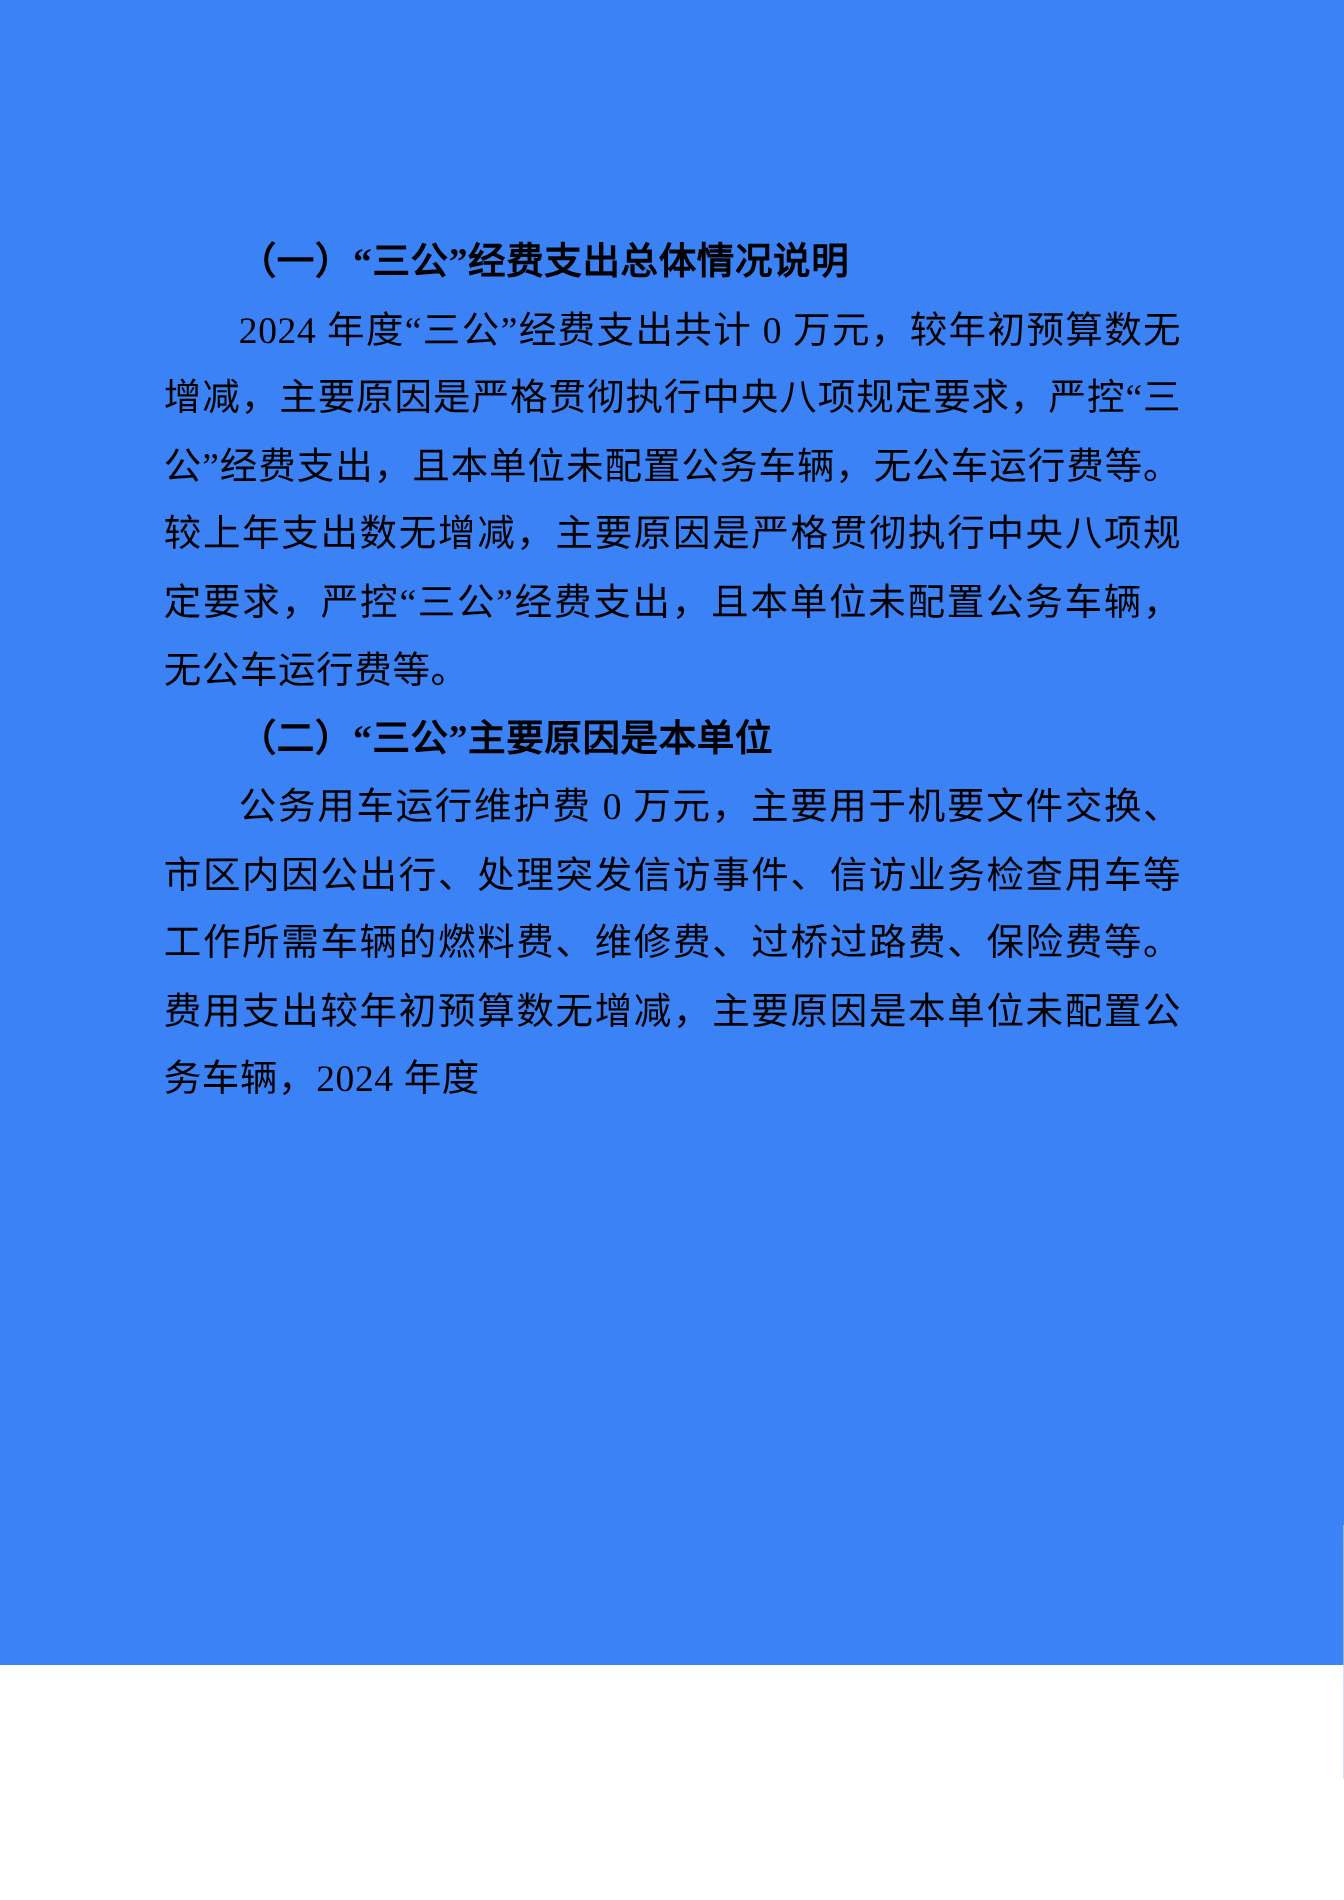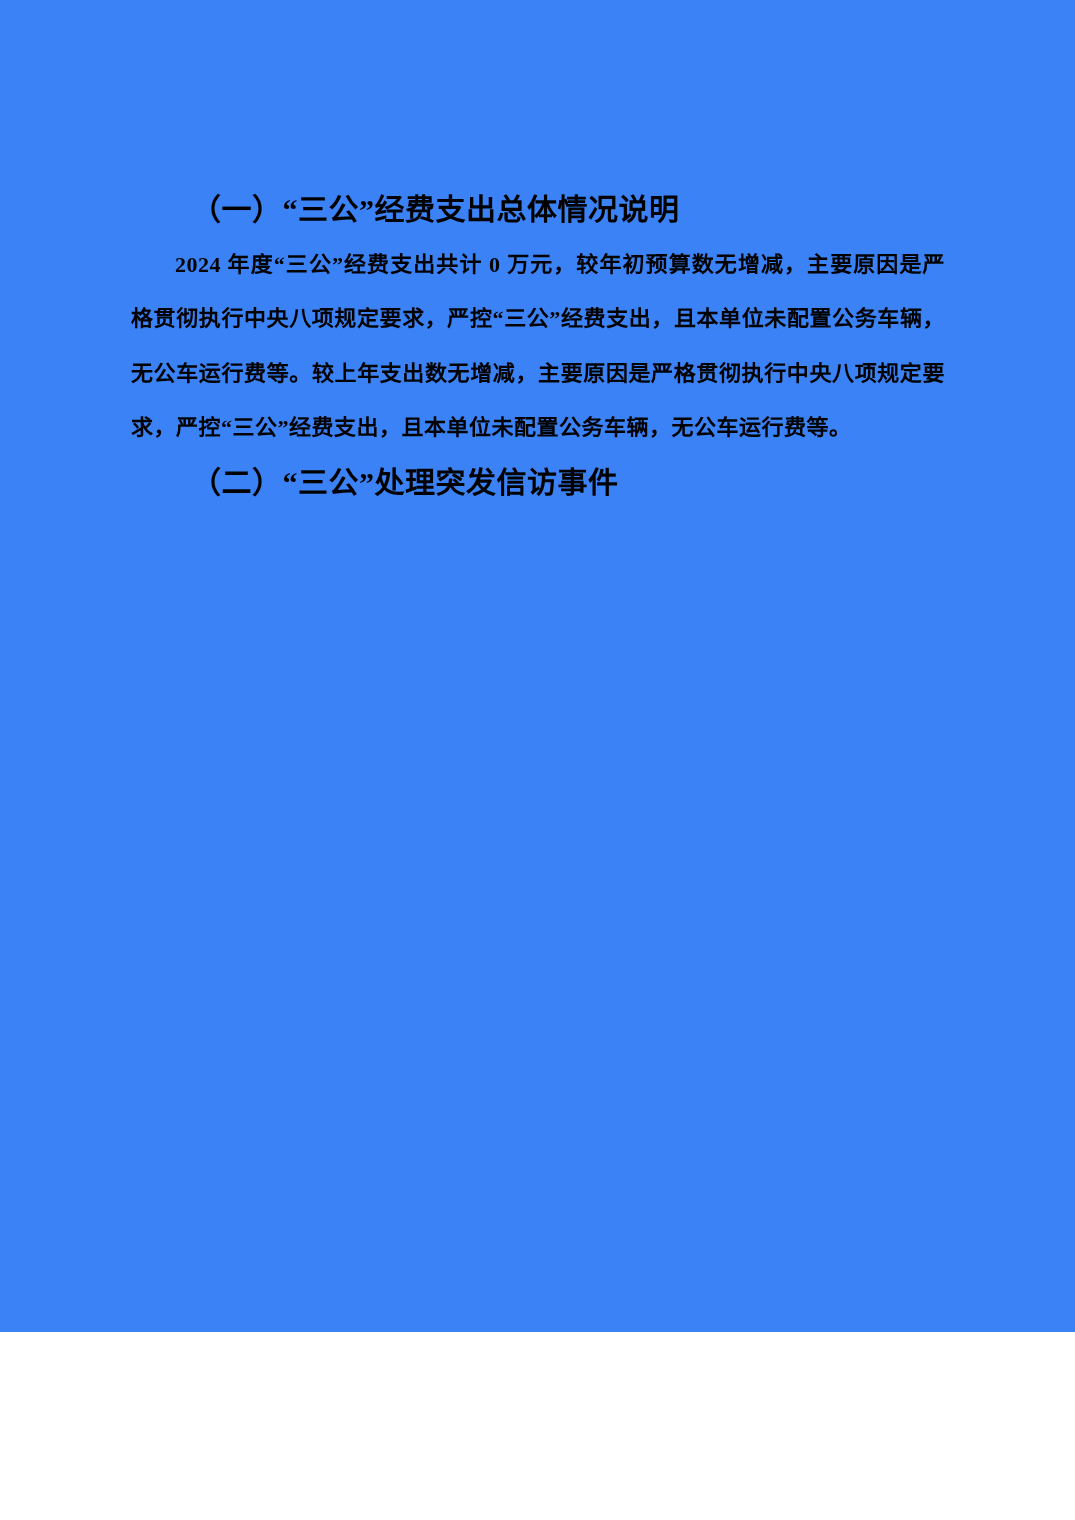--- a/index.html
+++ b/index.html
@@ -26,28 +26,27 @@
     margin: 0;
     font-size: 30px;
     line-height: 54.5px;
     font-weight: bold;
     text-indent: 2em;
     letter-spacing: 0.5px;
     white-space: nowrap;
   }
   .doc-para {
     margin: 0;
-    font-size: 22px;
+    font-size: 30px;
     line-height: 54.5px;
     text-align: justify;
     text-justify: inter-ideograph;
     text-indent: 2em;
     letter-spacing: 0.5px;
     word-break: break-all;
-    font-weight: bold;
   }
   .page-footer {
     position: absolute;
     left: 0;
     right: 0;
     top: 1396px;
     text-align: center;
   }
   .page-number {
     font-size: 22px;
@@ -55,19 +54,20 @@
     letter-spacing: 4px;
   }
 </style>
 </head>
 <body>
 
 <div class="page">
   <main class="doc-body">
     <h2 class="doc-heading">（一）“三公”经费支出总体情况说明</h2>
     <p class="doc-para">2024 年度“三公”经费支出共计 0 万元，较年初预算数无增减，主要原因是严格贯彻执行中央八项规定要求，严控“三公”经费支出，且本单位未配置公务车辆，无公车运行费等。较上年支出数无增减，主要原因是严格贯彻执行中央八项规定要求，严控“三公”经费支出，且本单位未配置公务车辆，无公车运行费等。</p>
-    <h2 class="doc-heading">（二）“三公”处理突发信访事件</h2>
+    <h2 class="doc-heading">（二）“三公”主要原因是本单位</h2>
+    <p class="doc-para">公务用车运行维护费 0 万元，主要用于机要文件交换、市区内因公出行、处理突发信访事件、信访业务检查用车等工作所需车辆的燃料费、维修费、过桥过路费、保险费等。费用支出较年初预算数无增减，主要原因是本单位未配置公务车辆，2024 年度</p>
   </main>
 
   <footer class="page-footer">
     <span class="page-number">- 5 -</span>
   </footer>
 </div>
 
 </body></html>

